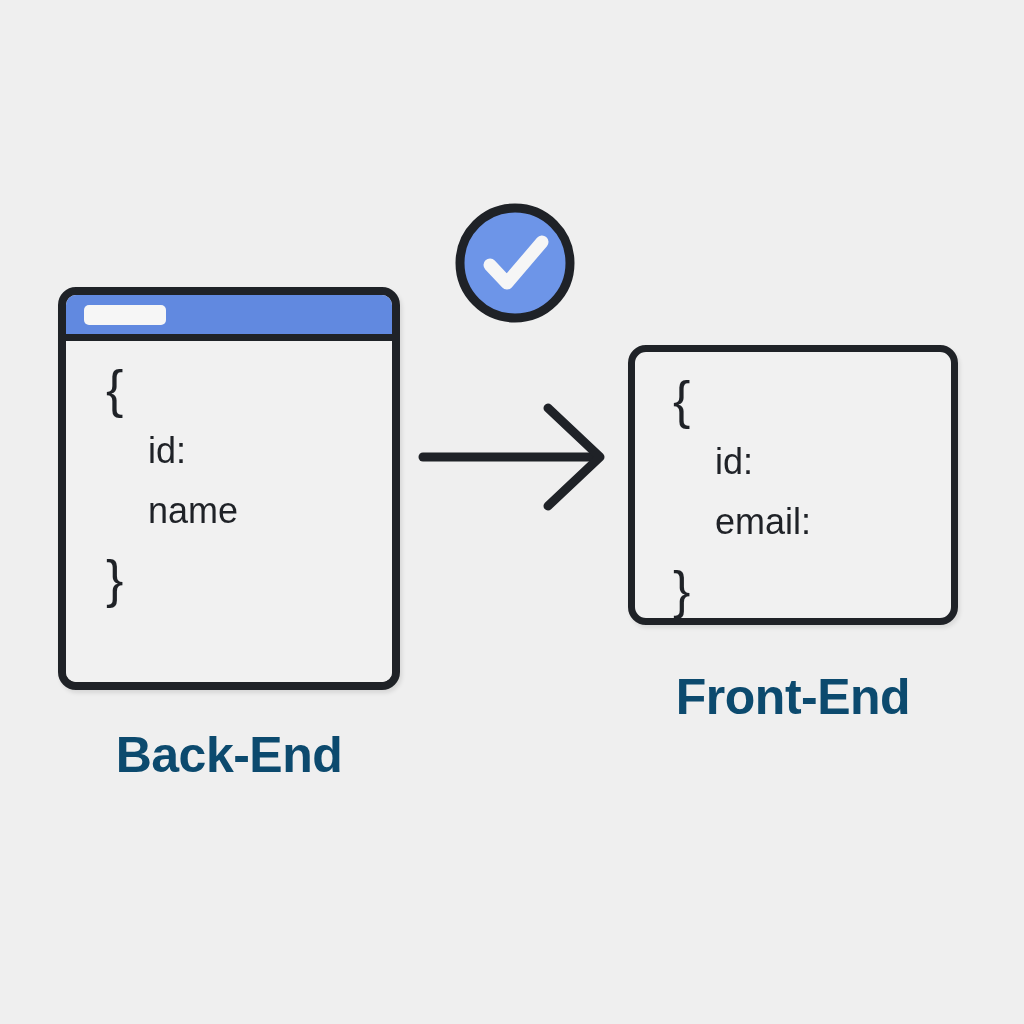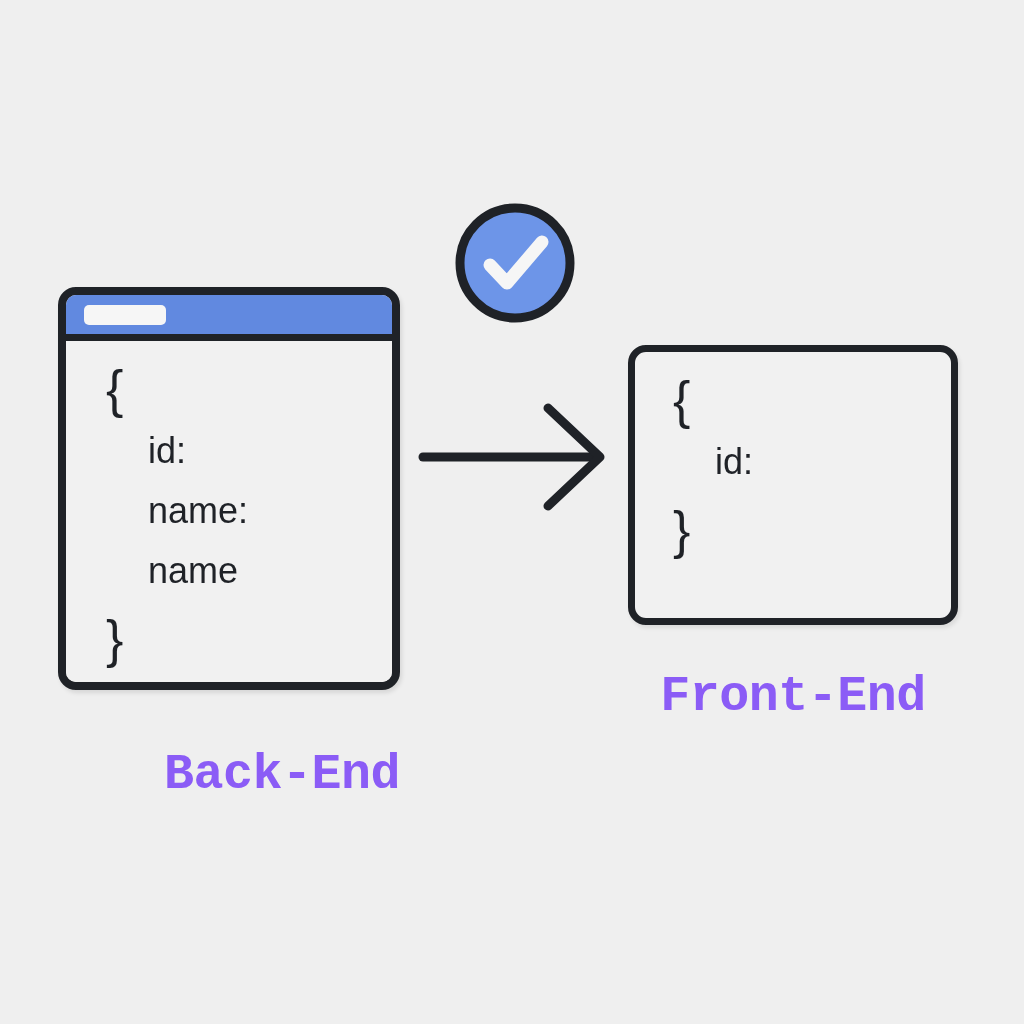--- a/index.html
+++ b/index.html
@@ -112,33 +112,32 @@
     left: 38px;
     top: 22px;
   }
   #frontend-code .brace-open { margin-bottom: 18px; }
   #frontend-code .field      { margin-bottom: 24px; }
   #frontend-code .brace-close{ margin-top: 2px; }
 
   
   .caption {
     position: absolute;
-    color: #8b5cf6;
-    font-family: Liberation Mono, monospace;
+    color: #0c4a6e;
+    font-family: Liberation Sans, sans-serif;
     font-weight: 700;
     font-size: 50px;
     letter-spacing: -0.5px;
     white-space: nowrap;
     text-align: center;
   }
   #backend-label {
     left: 58px;
-    top: 746px;
+    top: 726px;
     width: 342px;
-    text-align: right;
   }
   #frontend-label {
     left: 628px;
     top: 668px;
     width: 330px;
   }
 
   
   #flow-arrow {
     position: absolute;
@@ -165,21 +164,20 @@
   <div id="backend-window">
 
     <div id="backend-titlebar">
       <div id="backend-tab"></div>
     </div>
 
     <div id="backend-body">
       <div id="backend-code" class="code-block">
         <div class="code-line brace brace-open">{</div>
         <div class="code-line field indent">id:</div>
-        <div class="code-line field indent">name:</div>
         <div class="code-line field indent">name</div>
         <div class="code-line brace brace-close">}</div>
       </div>
     </div>
 
   </div>
 
   <div id="backend-label" class="caption">Back-End</div>
 
   <div id="flow-arrow">
@@ -195,19 +193,20 @@
     <svg width="126" height="126" viewBox="0 0 126 126" xmlns="http://www.w3.org/2000/svg">
       <circle cx="63" cy="63" r="55" fill="#6d95e8" stroke="#1f2227" stroke-width="9"></circle>
       <polyline points="38,65 55,83 90,42" fill="none" stroke="#f6f6f6" stroke-width="13" stroke-linecap="round" stroke-linejoin="round"></polyline>
     </svg>
   </div>
 
   <div id="frontend-box">
     <div id="frontend-code" class="code-block">
       <div class="code-line brace brace-open">{</div>
       <div class="code-line field indent">id:</div>
+      <div class="code-line field indent">email:</div>
       <div class="code-line brace brace-close">}</div>
     </div>
   </div>
 
   <div id="frontend-label" class="caption">Front-End</div>
 
 </div>
 
 </body></html>

